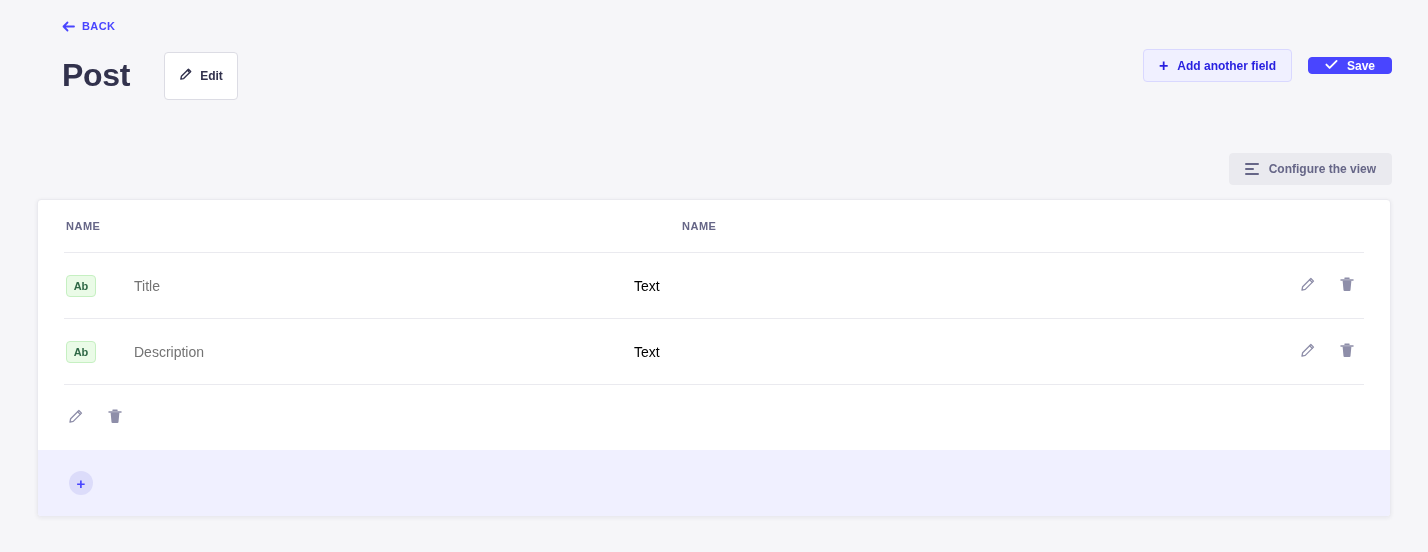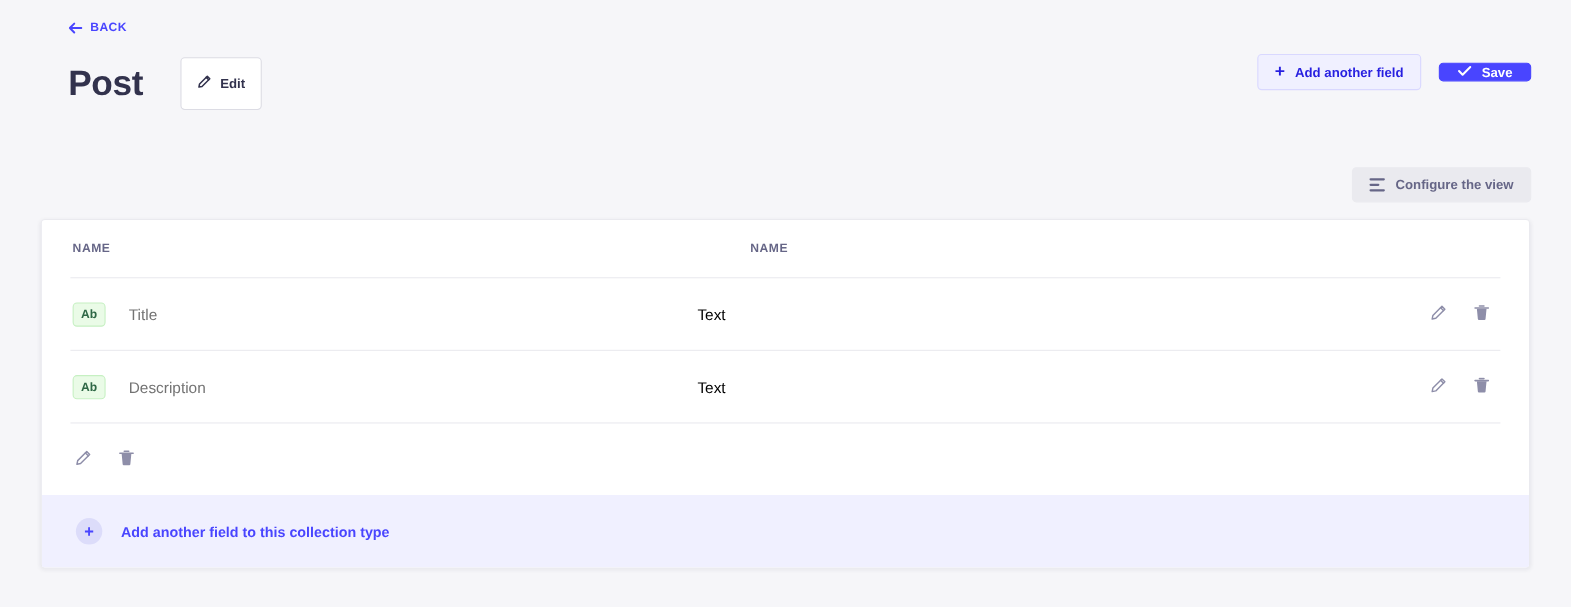--- a/index.html
+++ b/index.html
@@ -226,21 +226,21 @@
   .row-divider {
     height: 1px;
     background: #eaeaef;
     margin: 0 26px;
   }
 
   .cell-name {
     width: 568px;
     display: flex;
     align-items: center;
-    gap: 21px;
+    gap: 38px;
   }
 
   .type-badge {
     width: 30px;
     height: 22px;
     border-radius: 4px;
     display: inline-flex;
     align-items: center;
     justify-content: center;
     font-size: 11px;
@@ -471,17 +471,16 @@
               <path d="M5 1.2h4" stroke="#8e8ea9" stroke-width="1.5" stroke-linecap="round"></path>
               <path d="M2.6 3.6h8.8l-0.9 9.4a1 1 0 0 1-1 0.9H4.5a1 1 0 0 1-1-0.9L2.6 3.6z" fill="#8e8ea9"></path>
             </svg>
           </span>
         </button>
       </div>
     </div>
 
     <div class="add-row">
       <span class="add-circle">+</span>
-      <span class="add-row-label">Add another field to this collection type</span>
     </div>
 
   </div>
 </div>
 
 </body></html>

